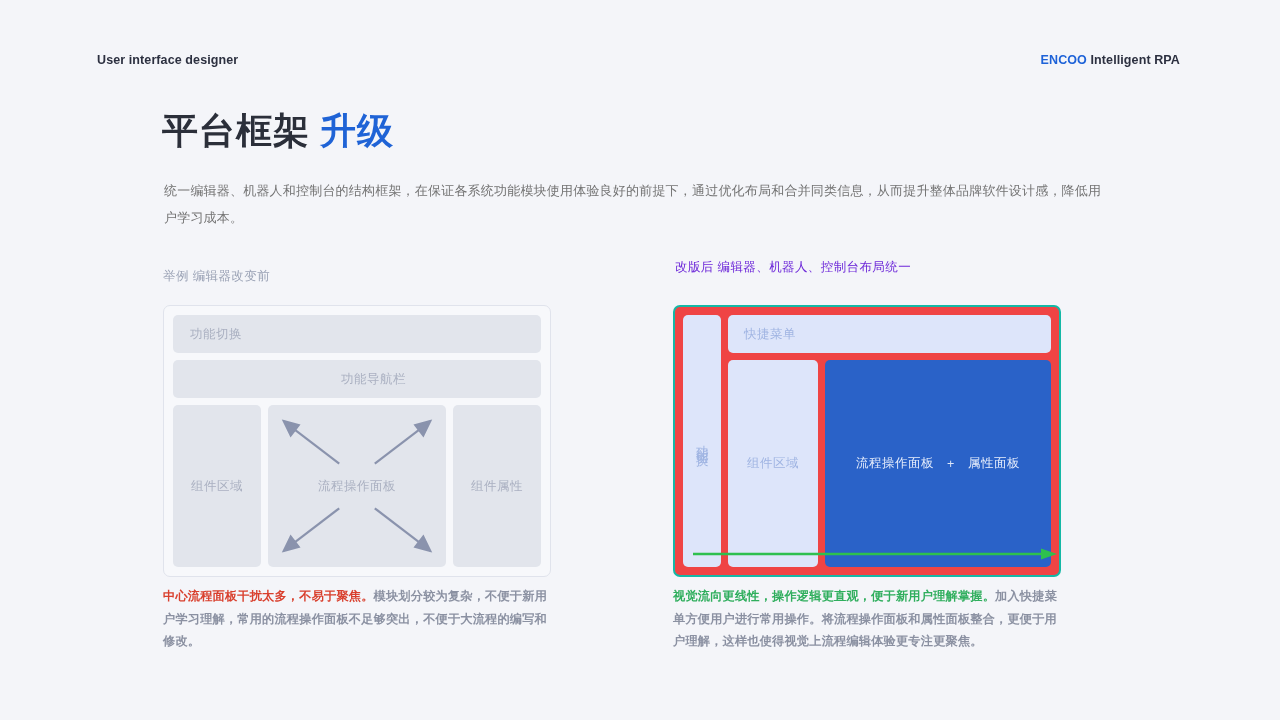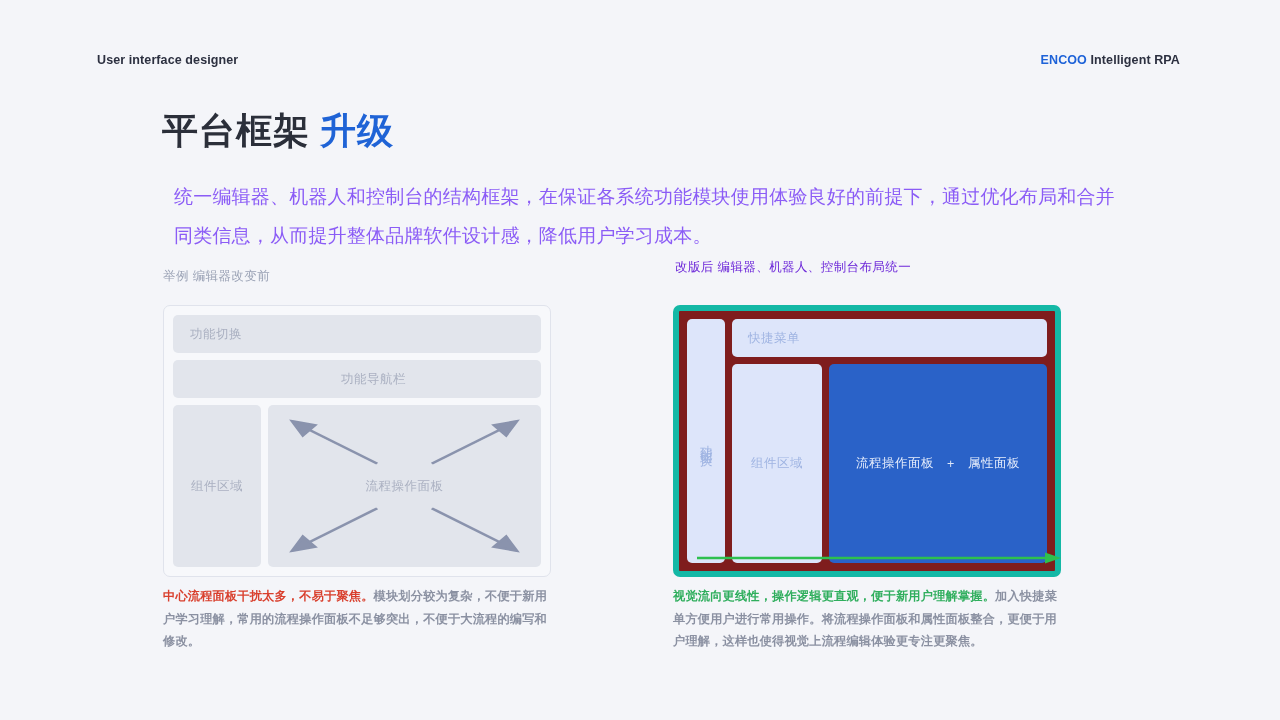--- a/index.html
+++ b/index.html
@@ -58,25 +58,25 @@
     white-space: nowrap;
   }
   .title .accent {
     color: #1f63d6;
     margin-left: 10px;
   }
 
   .intro {
     position: absolute;
     top: 178px;
-    left: 174px;
+    left: 164px;
     width: 945px;
-    font-size: 19px;
+    font-size: 13px;
     line-height: 2.05;
-    color: #8b5cf6;
+    color: #737373;
     letter-spacing: 0.2px;
   }
 
   
   .section-label {
     position: absolute;
     font-size: 12.5px;
     letter-spacing: 0.4px;
     white-space: nowrap;
   }
@@ -103,22 +103,22 @@
     width: 388px;
     height: 272px;
     background: #f7f8fb;
     border: 1px solid #e0e3ec;
     padding: 9px;
   }
   .frame-right {
     left: 673px;
     width: 388px;
     height: 272px;
-    background: #7f1d1d;
-    border: 6px solid #14b8a6;
+    background: #ef4444;
+    border: 2px solid #14b8a6;
     padding: 8px;
   }
 
   
   .old-grid {
     width: 100%;
     height: 100%;
     display: flex;
     flex-direction: column;
     gap: 7px;
@@ -303,20 +303,21 @@
             <line x1="108" y1="58" x2="156" y2="22"></line>
             <polygon points="164,16 149,20 157,30"></polygon>
             <line x1="72" y1="102" x2="24" y2="138"></line>
             <polygon points="16,144 31,140 23,130"></polygon>
             <line x1="108" y1="102" x2="156" y2="138"></line>
             <polygon points="164,144 149,140 157,130"></polygon>
           </g>
         </svg>
         <span class="center-label">流程操作面板</span>
       </div>
+      <div class="gbox old-prop">组件属性</div>
     </div>
   </div>
 </div>
 
 <div class="frame frame-right">
   <div class="new-grid">
     <div class="bbox new-switch">功能切换</div>
     <div class="new-right-col">
       <div class="new-quick">快捷菜单</div>
       <div class="new-body">

